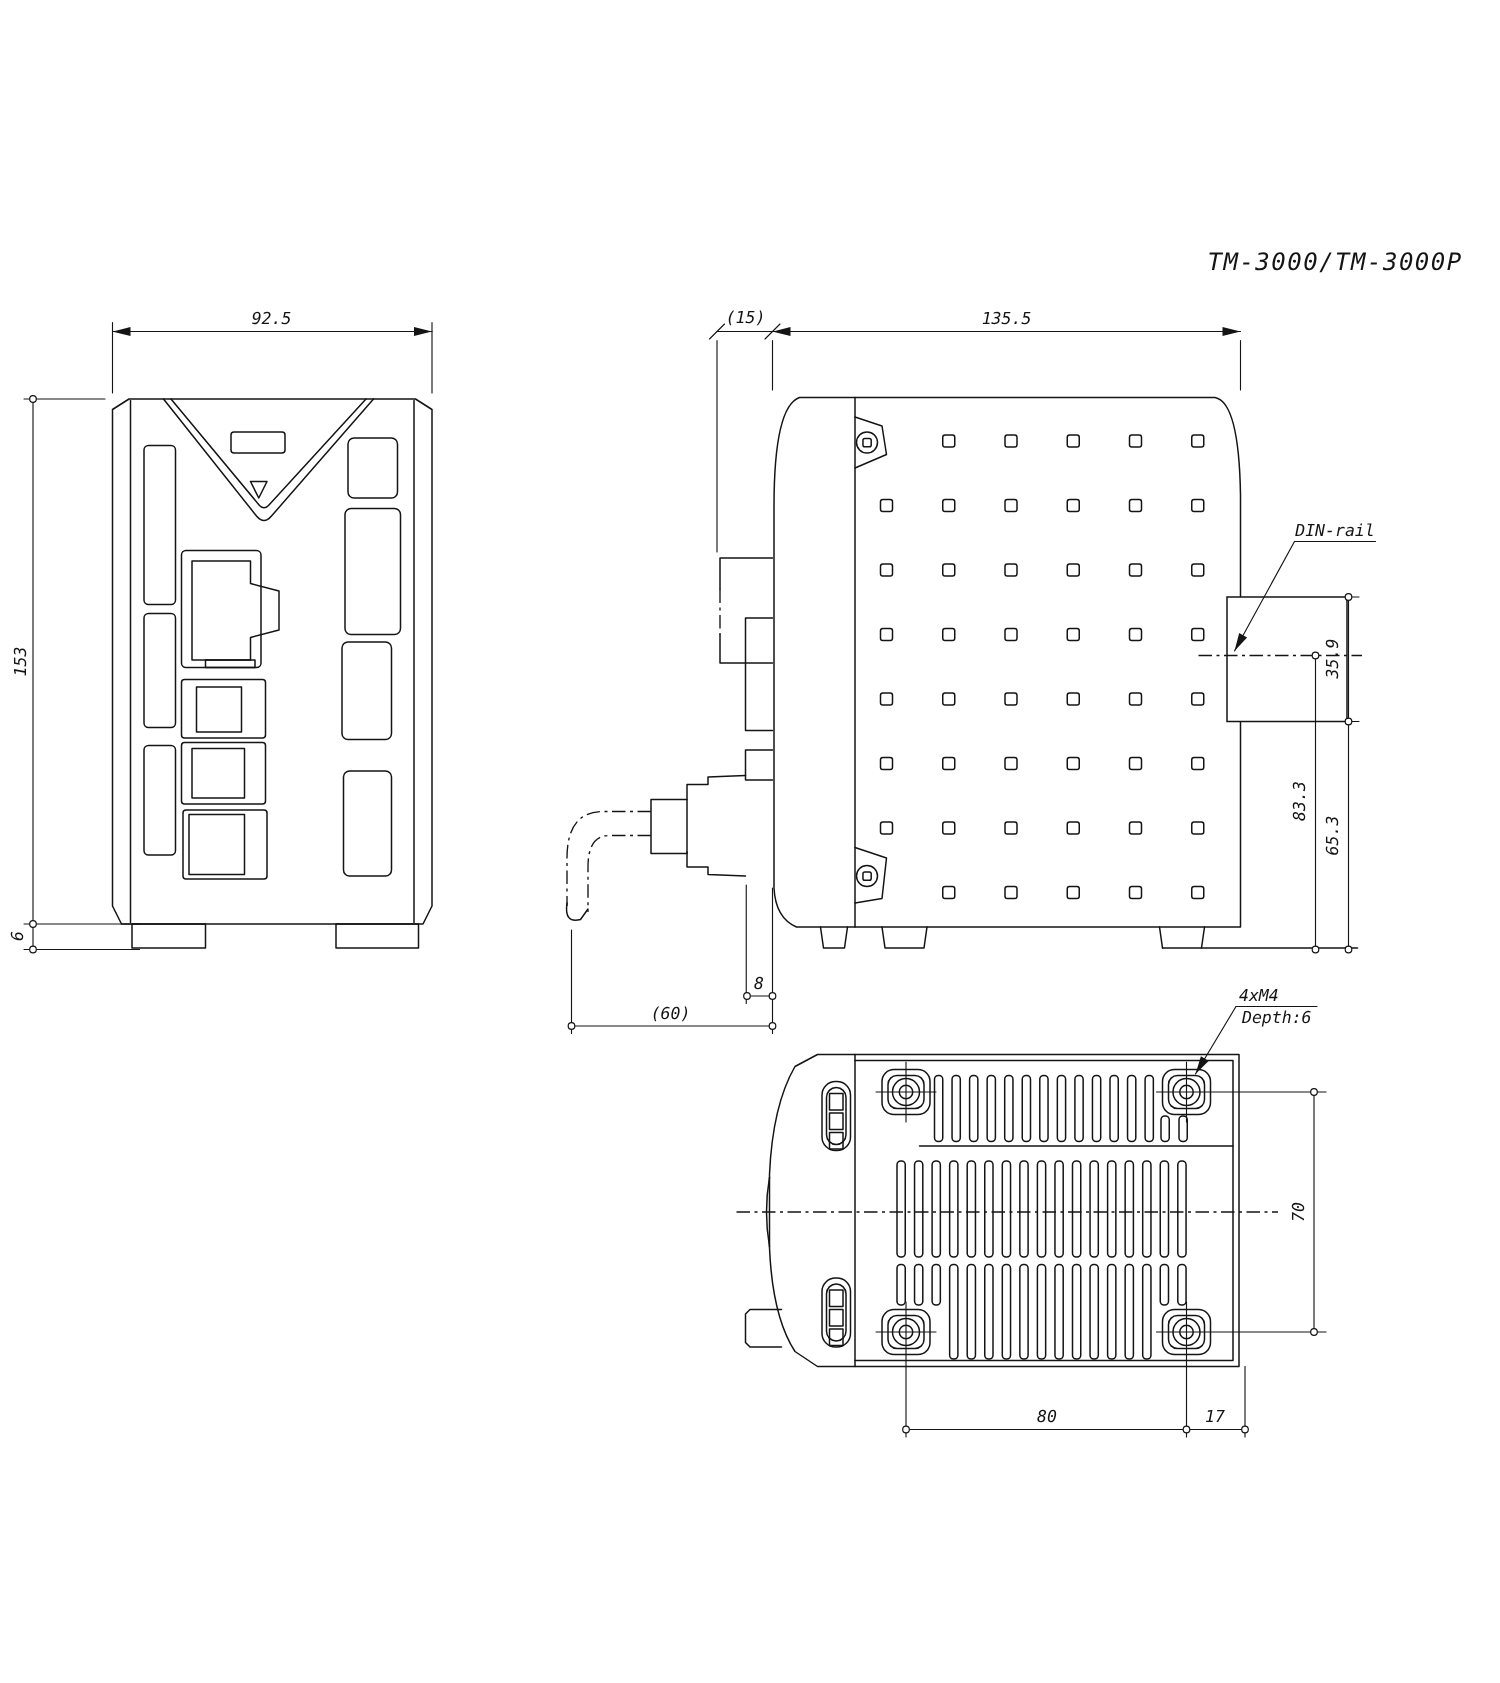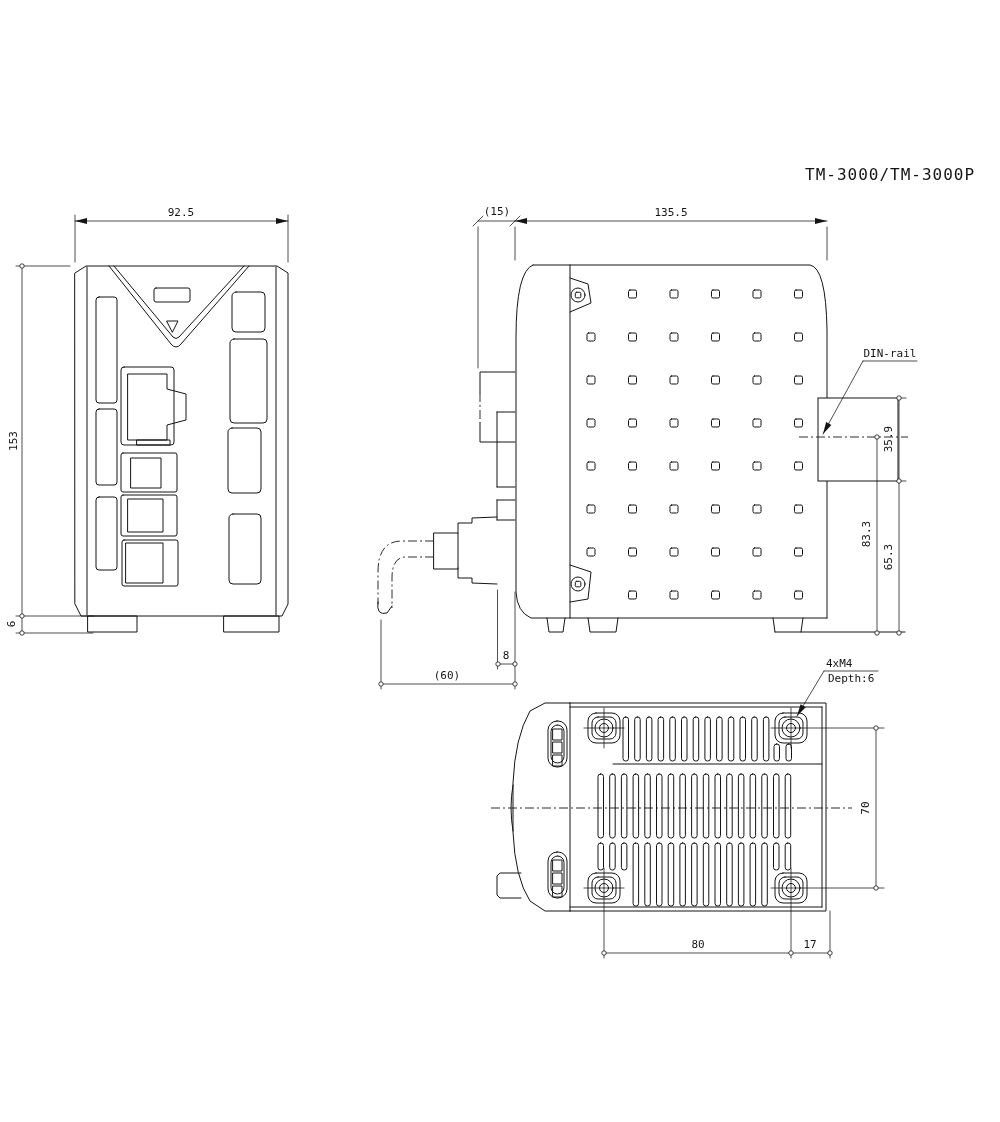--- a/index.html
+++ b/index.html
@@ -1,16 +1,16 @@
 <!DOCTYPE html>
 <html><head>
 <meta charset="utf-8">
 <style>
   html,body{margin:0;padding:0;background:#fff;}
-  .page{width:1000px;height:1122px;background:#ffffff;position:relative;overflow:hidden;}
+  .page{width:1000px;height:1122px;background:#ffffff;position:relative;overflow:hidden;font-style:italic;}
   svg{display:block;}
   .ln{stroke:#141414;fill:none;stroke-width:1;stroke-linecap:round;stroke-linejoin:round;}
   .thin{stroke:#141414;fill:none;stroke-width:.75;stroke-linecap:round;}
   .phantom{stroke:#141414;fill:none;stroke-width:.9;stroke-dasharray:9 3 2 3;}
   .blockfill{fill:#ffffff;stroke:#141414;stroke-width:1;}
   .dimtext{font-family:"DejaVu Sans Mono",monospace;font-size:11px;fill:#141414;}
   .titletext{font-family:"DejaVu Sans Mono",monospace;font-size:16px;fill:#141414;letter-spacing:1px;}
   .dc{fill:#fff;stroke:#141414;stroke-width:.8;}
 </style>
 </head>

